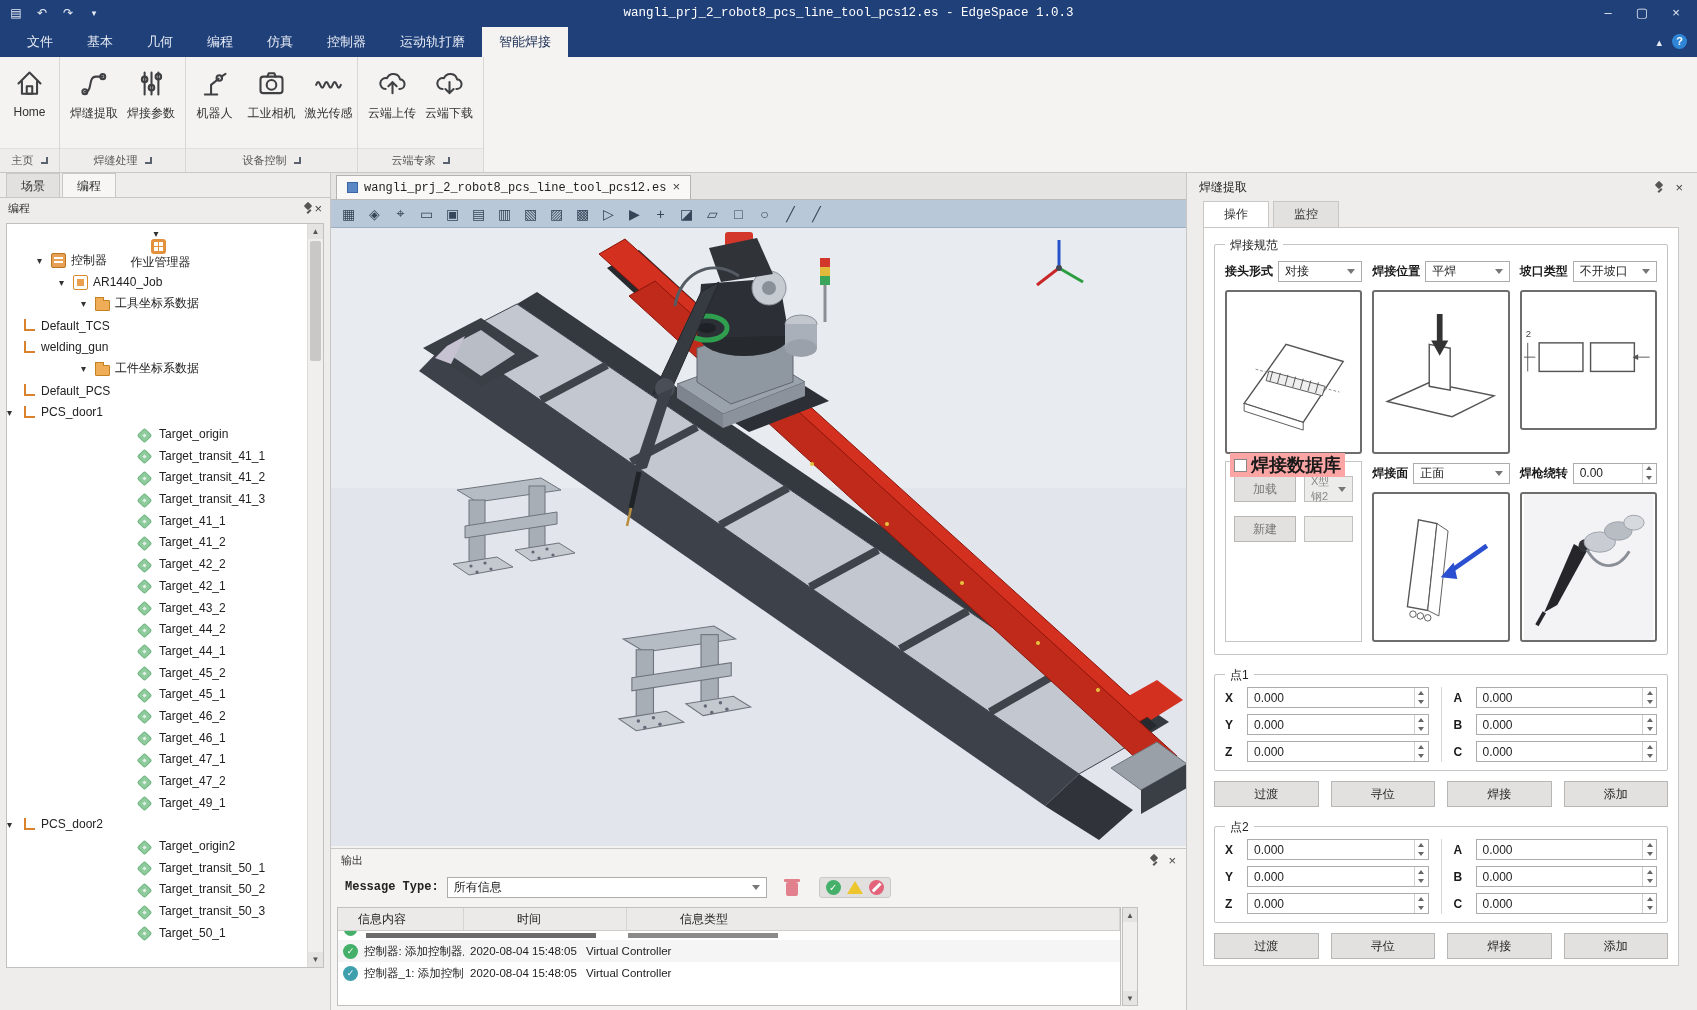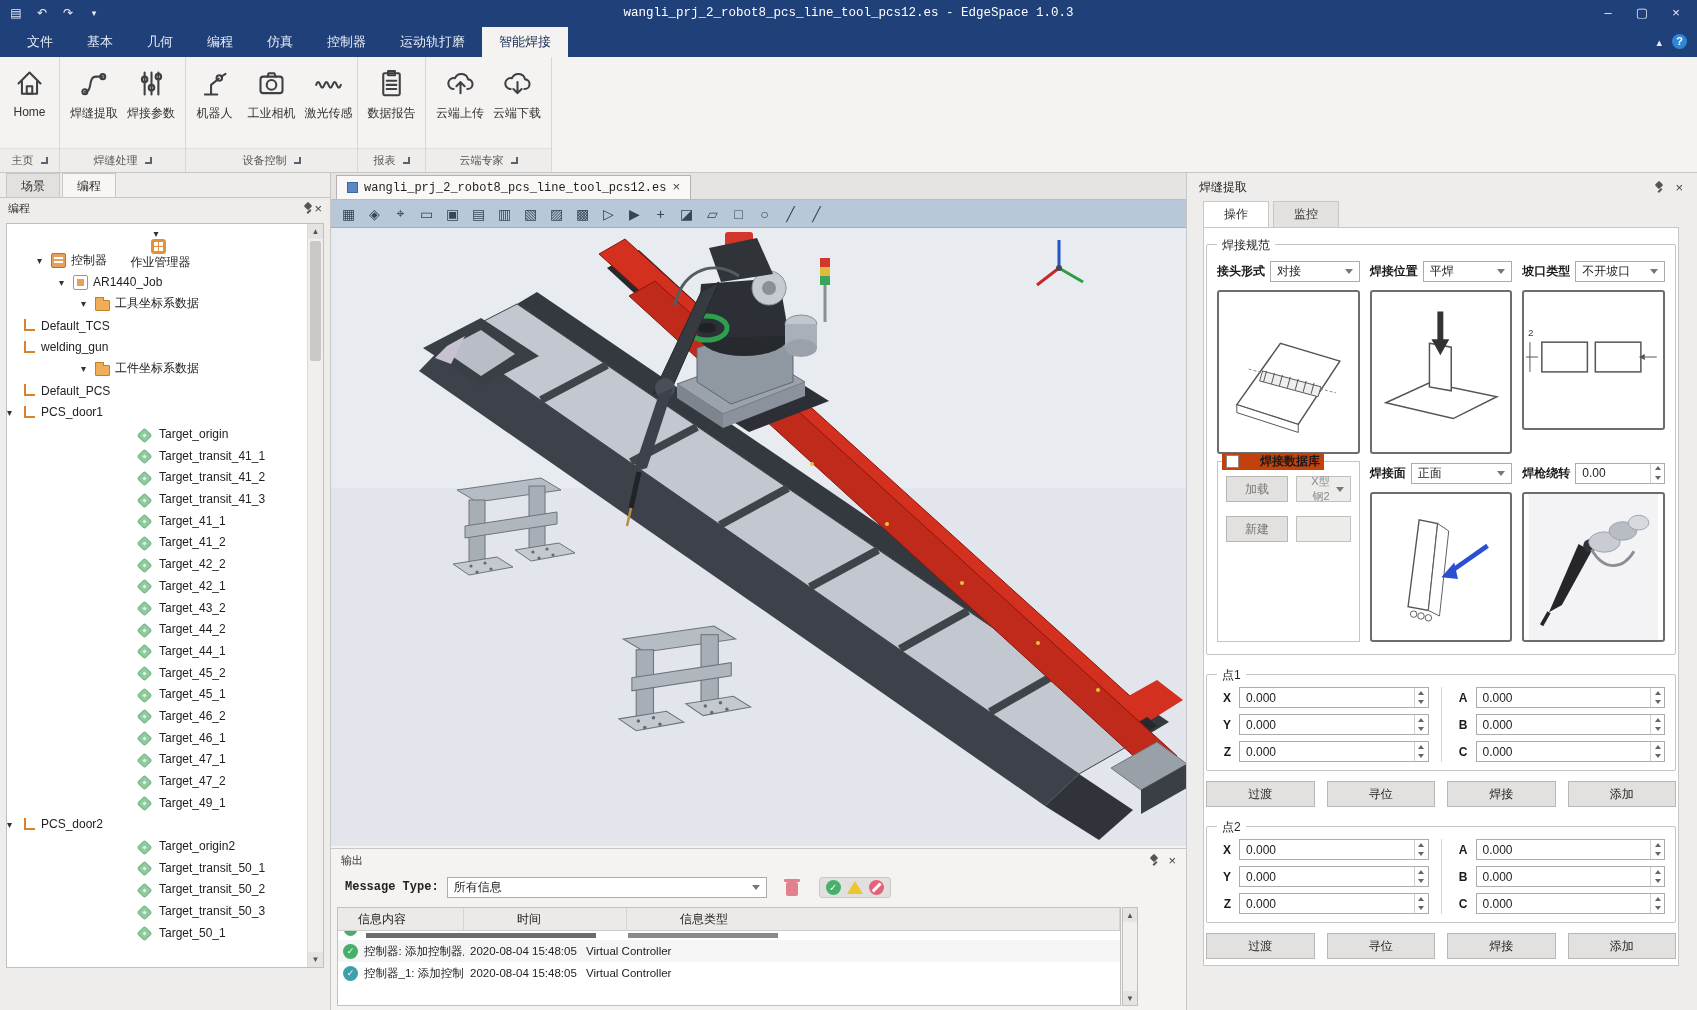--- a/index.html
+++ b/index.html
@@ -122,38 +122,38 @@
   .sliver .sm3 { position:absolute; left:290px; top:2px; width:150px; height:5px; background:#8a8a8a; }
   .oscroll { position:absolute; right:48px; top:58px; bottom:4px; width:16px; background:#f0efee; border:1px solid #c2c0be; }
 
   
   .rightpanel { position:absolute; top:173px; left:1186px; width:511px; bottom:0; background:#efedeb; border-left:1px solid #c9c7c5; }
   .rpheader { height:28px; display:flex; align-items:center; padding:0 14px 0 12px; font-size:12px; color:#222; gap:10px; }
   .rpheader .sp { flex:1; }
   .rptabs { display:flex; padding-left:16px; gap:4px; height:26px; }
   .rptab { width:66px; display:flex; align-items:center; justify-content:center; font-size:12px; color:#333; background:#e3e1df; border:1px solid #c9c7c5; border-bottom:none; }
   .rptab.active { background:#ffffff; position:relative; z-index:2; }
-  .rpcontent { position:absolute; left:16px; right:18px; top:54px; bottom:44px; background:#fff; border:1px solid #c9c7c5; padding:8px 2px;text-align:right; }
+  .rpcontent { position:absolute; left:16px; right:18px; top:54px; bottom:44px; background:#fff; border:1px solid #c9c7c5; padding:8px 10px; }
   .fs { position:relative; border:1px solid #c6c4c2; border-radius:2px; }
   .fs > .legend { position:absolute; top:-8px; left:10px; background:#fff; padding:0 5px; font-size:12px; color:#222; }
   .specgrid { display:grid; grid-template-columns:repeat(3,1fr); grid-template-rows:24px 164px 24px 150px; gap:7px 10px; padding:14px 10px 12px; }
   .frow { display:flex; align-items:center; gap:5px; }
   .flabel { font-size:12px; font-weight:bold; color:#1a1a1a; white-space:nowrap; }
   .frow .dd { flex:1; min-width:0; }
   .pv { border:2px solid #6f6d6b; border-radius:3px; background:#fff; overflow:hidden; }
   .pv svg { display:block; width:100%; height:100%; }
   .pv3 { height:140px; align-self:start; }
   .spin { display:flex; height:21px; border:1px solid #aeacaa; background:#fff; align-items:stretch; flex:1; min-width:0; }
   .spin .val { flex:1; font-size:12px; color:#222; display:flex; align-items:center; padding-left:6px; }
   .spin .arrows { width:14px; border-left:1px solid #d2d0ce; display:flex; flex-direction:column; }
   .spin .arrows i { flex:1; display:flex; align-items:center; justify-content:center; }
   .spin .arrows i.up::before { content:""; border-left:3px solid transparent; border-right:3px solid transparent; border-bottom:4px solid #666; }
   .spin .arrows i.dn::before { content:""; border-left:3px solid transparent; border-right:3px solid transparent; border-top:4px solid #666; }
   .dbfs { grid-row:3/5; position:relative; border:1px solid #c6c4c2; }
-  .dbfs .dbleg { position:absolute; top:-9px; left:4px; background:#c2410c; padding:0 4px; display:flex; align-items:center; gap:21px; font-size:12px; font-weight:bold; color:#1a1a1a; }
+  .dbfs .dbleg { position:absolute; top:-9px; left:4px; background:#fca5a5; padding:0 4px; display:flex; align-items:center; gap:4px; font-size:18px; font-weight:bold; color:#1a1a1a; }
   .cb { width:13px; height:13px; border:1px solid #8a8886; background:#fff; }
   .dbrow { display:flex; gap:8px; margin:14px 8px 0; }
   .dbbtn { flex:0 0 62px; height:26px; background:#e3e1df; border:1px solid #b9b7b5; display:flex; align-items:center; justify-content:center; font-size:12px; color:#777; }
   .dbdd { flex:1; height:26px; background:#ececea; border:1px solid #c2c0be; display:flex; align-items:center; padding:0 6px; font-size:11px; color:#888; }
   .dbblank { flex:1; height:26px; background:#ececea; border:1px solid #c2c0be; }
   .pointfs { margin-top:19px; padding:12px 10px 8px; }
   .pgrid { display:flex; }
   .pcol { flex:1; display:flex; flex-direction:column; gap:6px; }
   .prow { display:flex; align-items:center; gap:8px; height:21px; }
   .psep { width:1px; background:#d8d6d4; margin:0 12px; }
@@ -257,36 +257,20 @@
         </div>
         <div class="rbtn">
           <svg viewBox="0 0 24 24">
               <path d="M3 13 q1.5 -4 3 0 q1.5 4 3 0 q1.5 -4 3 0 q1.5 4 3 0 q1.5 -4 3 0 q1.5 4 3 0"></path>
             </svg>
           <span class="rlabel">激光传感</span>
         </div>
       </div>
       <div class="rglabel">
           <span>设备控制</span>
-          <span class="launcher"></span>
-        </div>
-    </div>
-    <div class="rgroup" style="width:68px">
-      <div class="rbtns">
-        <div class="rbtn">
-          <svg viewBox="0 0 24 24">
-              <rect x="6" y="4.5" width="12" height="16" rx="1"></rect>
-              <rect x="9.5" y="3" width="5" height="3"></rect>
-              <path d="M8.5 10 H15.5 M8.5 13 H15.5 M8.5 16 H15.5"></path>
-            </svg>
-          <span class="rlabel">数据报告</span>
-        </div>
-      </div>
-      <div class="rglabel">
-          <span>报表</span>
           <span class="launcher"></span>
         </div>
     </div>
     <div class="rgroup" style="width:126px">
       <div class="rbtns">
         <div class="rbtn">
           <svg viewBox="0 0 24 24">
               <path d="M7 16 a4 4 0 1 1 1 -7.9 A5 5 0 0 1 17.5 9 a3.5 3.5 0 0 1 -0.5 7"></path>
               <path d="M12 19 V11 M9 14 L12 11 L15 14"></path>
             </svg>

